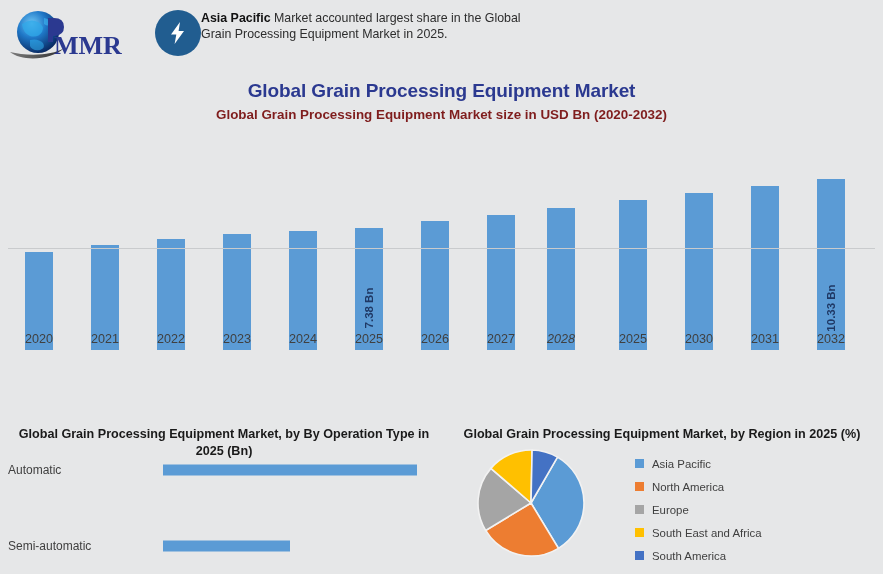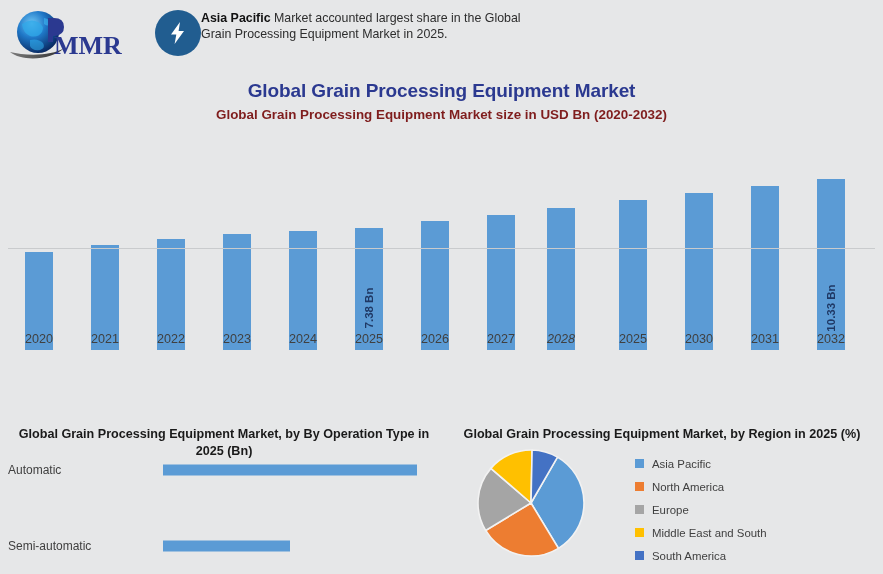--- a/index.html
+++ b/index.html
@@ -337,21 +337,21 @@
         <div class="legend-row">
           <span class="legend-swatch" style="background: rgb(237, 125, 49);"></span>
           <span class="legend-label">North America</span>
         </div>
         <div class="legend-row">
           <span class="legend-swatch" style="background: rgb(165, 165, 165);"></span>
           <span class="legend-label">Europe</span>
         </div>
         <div class="legend-row">
           <span class="legend-swatch" style="background: rgb(255, 192, 0);"></span>
-          <span class="legend-label">Middle East and South</span>
+          <span class="legend-label">South East and Africa</span>
         </div>
         <div class="legend-row">
           <span class="legend-swatch" style="background: rgb(68, 114, 196);"></span>
           <span class="legend-label">South America</span>
         </div>
       </div>
   </div>
 
 </div>
 

